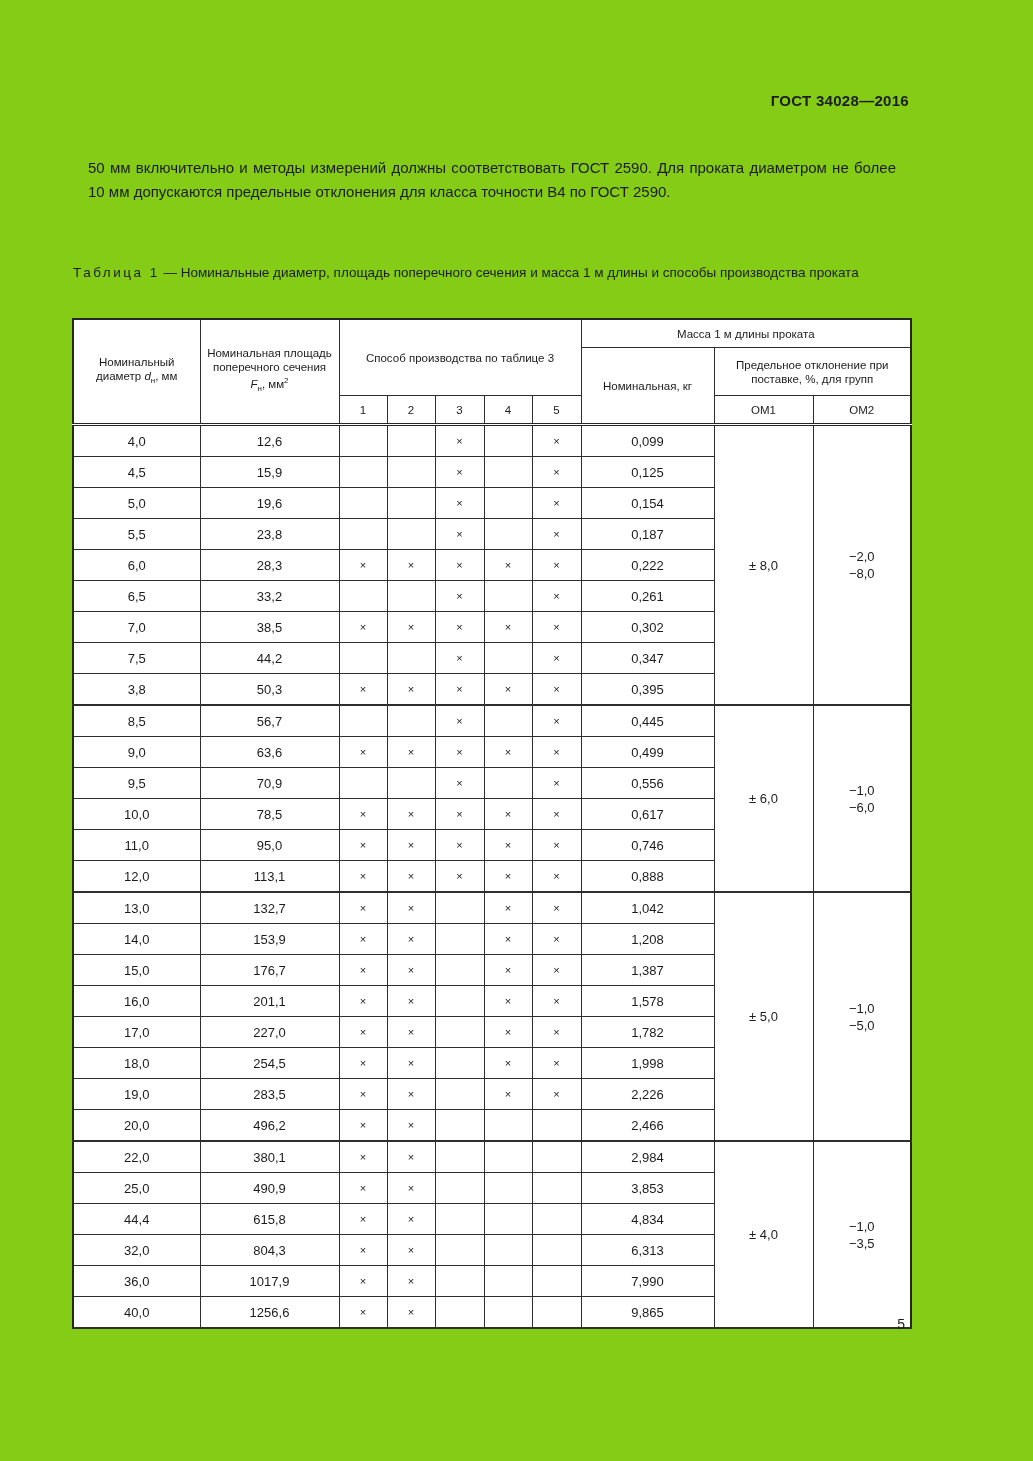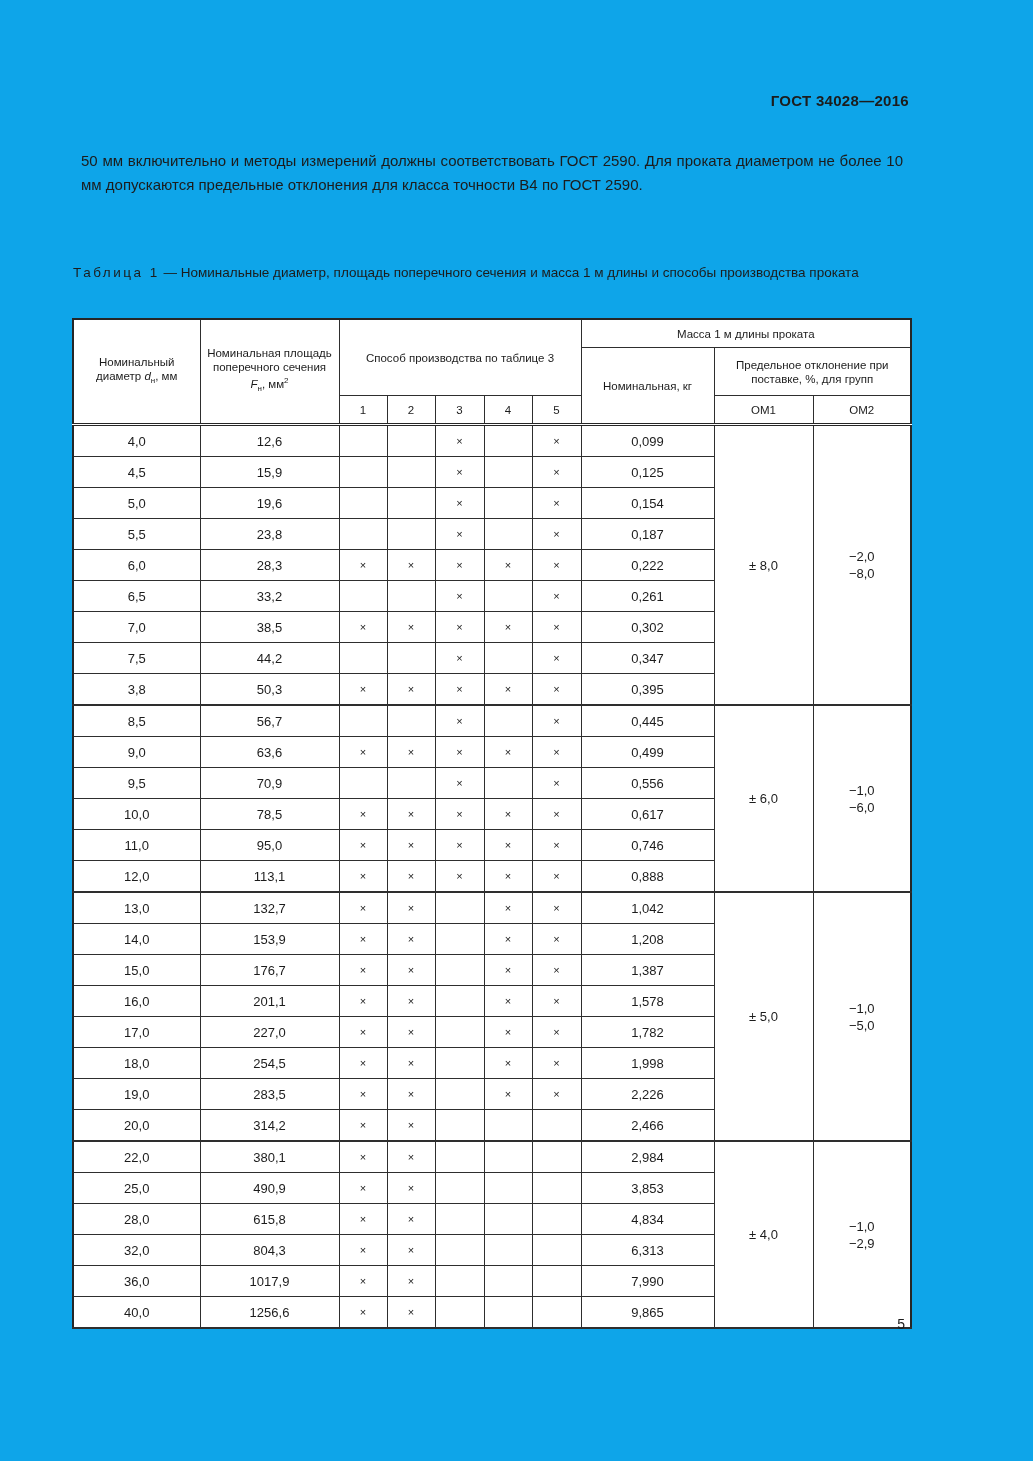--- a/index.html
+++ b/index.html
@@ -4,32 +4,32 @@
 <style>
   html,body { margin:0; padding:0; }
   body {
     width:1033px; height:1461px;
     background:#ffffff;
     font-family:"Liberation Sans", sans-serif;
     color:#1c1c1c;
     position:relative;
     -webkit-font-smoothing:antialiased;
   }
-  .page { position:absolute; left:0; top:0; width:1033px; height:1461px; background:#0ea5e9; }
+  .page { position:absolute; left:0; top:0; width:1033px; height:1461px; background:#84cc16; }
 
   .gost-num {
     position:absolute; top:92px; right:124px;
     font-size:15px; font-weight:bold; letter-spacing:0.3px;
   }
 
   .bodytext {
     position:absolute; left:73px; top:141px; width:838px;
     font-size:15px; line-height:23.5px; text-align:justify;
   }
-  .bodytext p { margin:8px; }
+  .bodytext p { margin:15px; }
   .bodytext .indented { text-indent:40px; }
 
   .caption {
     position:absolute; left:73px; top:262px; width:838px;
     font-size:13.5px; line-height:21px; text-align:justify;
   }
   .caption .tlabel { letter-spacing:2.5px; }
 
   .tablewrap { position:absolute; left:72px; top:318px; }
   table.gtable {
@@ -344,55 +344,55 @@
             <td class="c-a">283,5</td>
             <td class="c-m">×</td>
             <td class="c-m">×</td>
             <td class="c-m"></td>
             <td class="c-m">×</td>
             <td class="c-m">×</td>
             <td class="c-mass">2,226</td>
           </tr>
           <tr class="group-end">
             <td class="c-d">20,0</td>
-            <td class="c-a">314,2</td>
+            <td class="c-a">496,2</td>
             <td class="c-m">×</td>
             <td class="c-m">×</td>
             <td class="c-m"></td>
             <td class="c-m"></td>
             <td class="c-m"></td>
             <td class="c-mass">2,466</td>
           </tr>
           <tr>
             <td class="c-d">22,0</td>
             <td class="c-a">380,1</td>
             <td class="c-m">×</td>
             <td class="c-m">×</td>
             <td class="c-m"></td>
             <td class="c-m"></td>
             <td class="c-m"></td>
             <td class="c-mass">2,984</td>
             <td class="c-om" rowspan="6">± 4,0</td>
             <td class="c-om" rowspan="6">
               <div>−1,0</div>
-              <div>−2,9</div>
+              <div>−3,5</div>
             </td>
           </tr>
           <tr>
             <td class="c-d">25,0</td>
             <td class="c-a">490,9</td>
             <td class="c-m">×</td>
             <td class="c-m">×</td>
             <td class="c-m"></td>
             <td class="c-m"></td>
             <td class="c-m"></td>
             <td class="c-mass">3,853</td>
           </tr>
           <tr>
-            <td class="c-d">28,0</td>
+            <td class="c-d">44,4</td>
             <td class="c-a">615,8</td>
             <td class="c-m">×</td>
             <td class="c-m">×</td>
             <td class="c-m"></td>
             <td class="c-m"></td>
             <td class="c-m"></td>
             <td class="c-mass">4,834</td>
           </tr>
           <tr>
             <td class="c-d">32,0</td>

